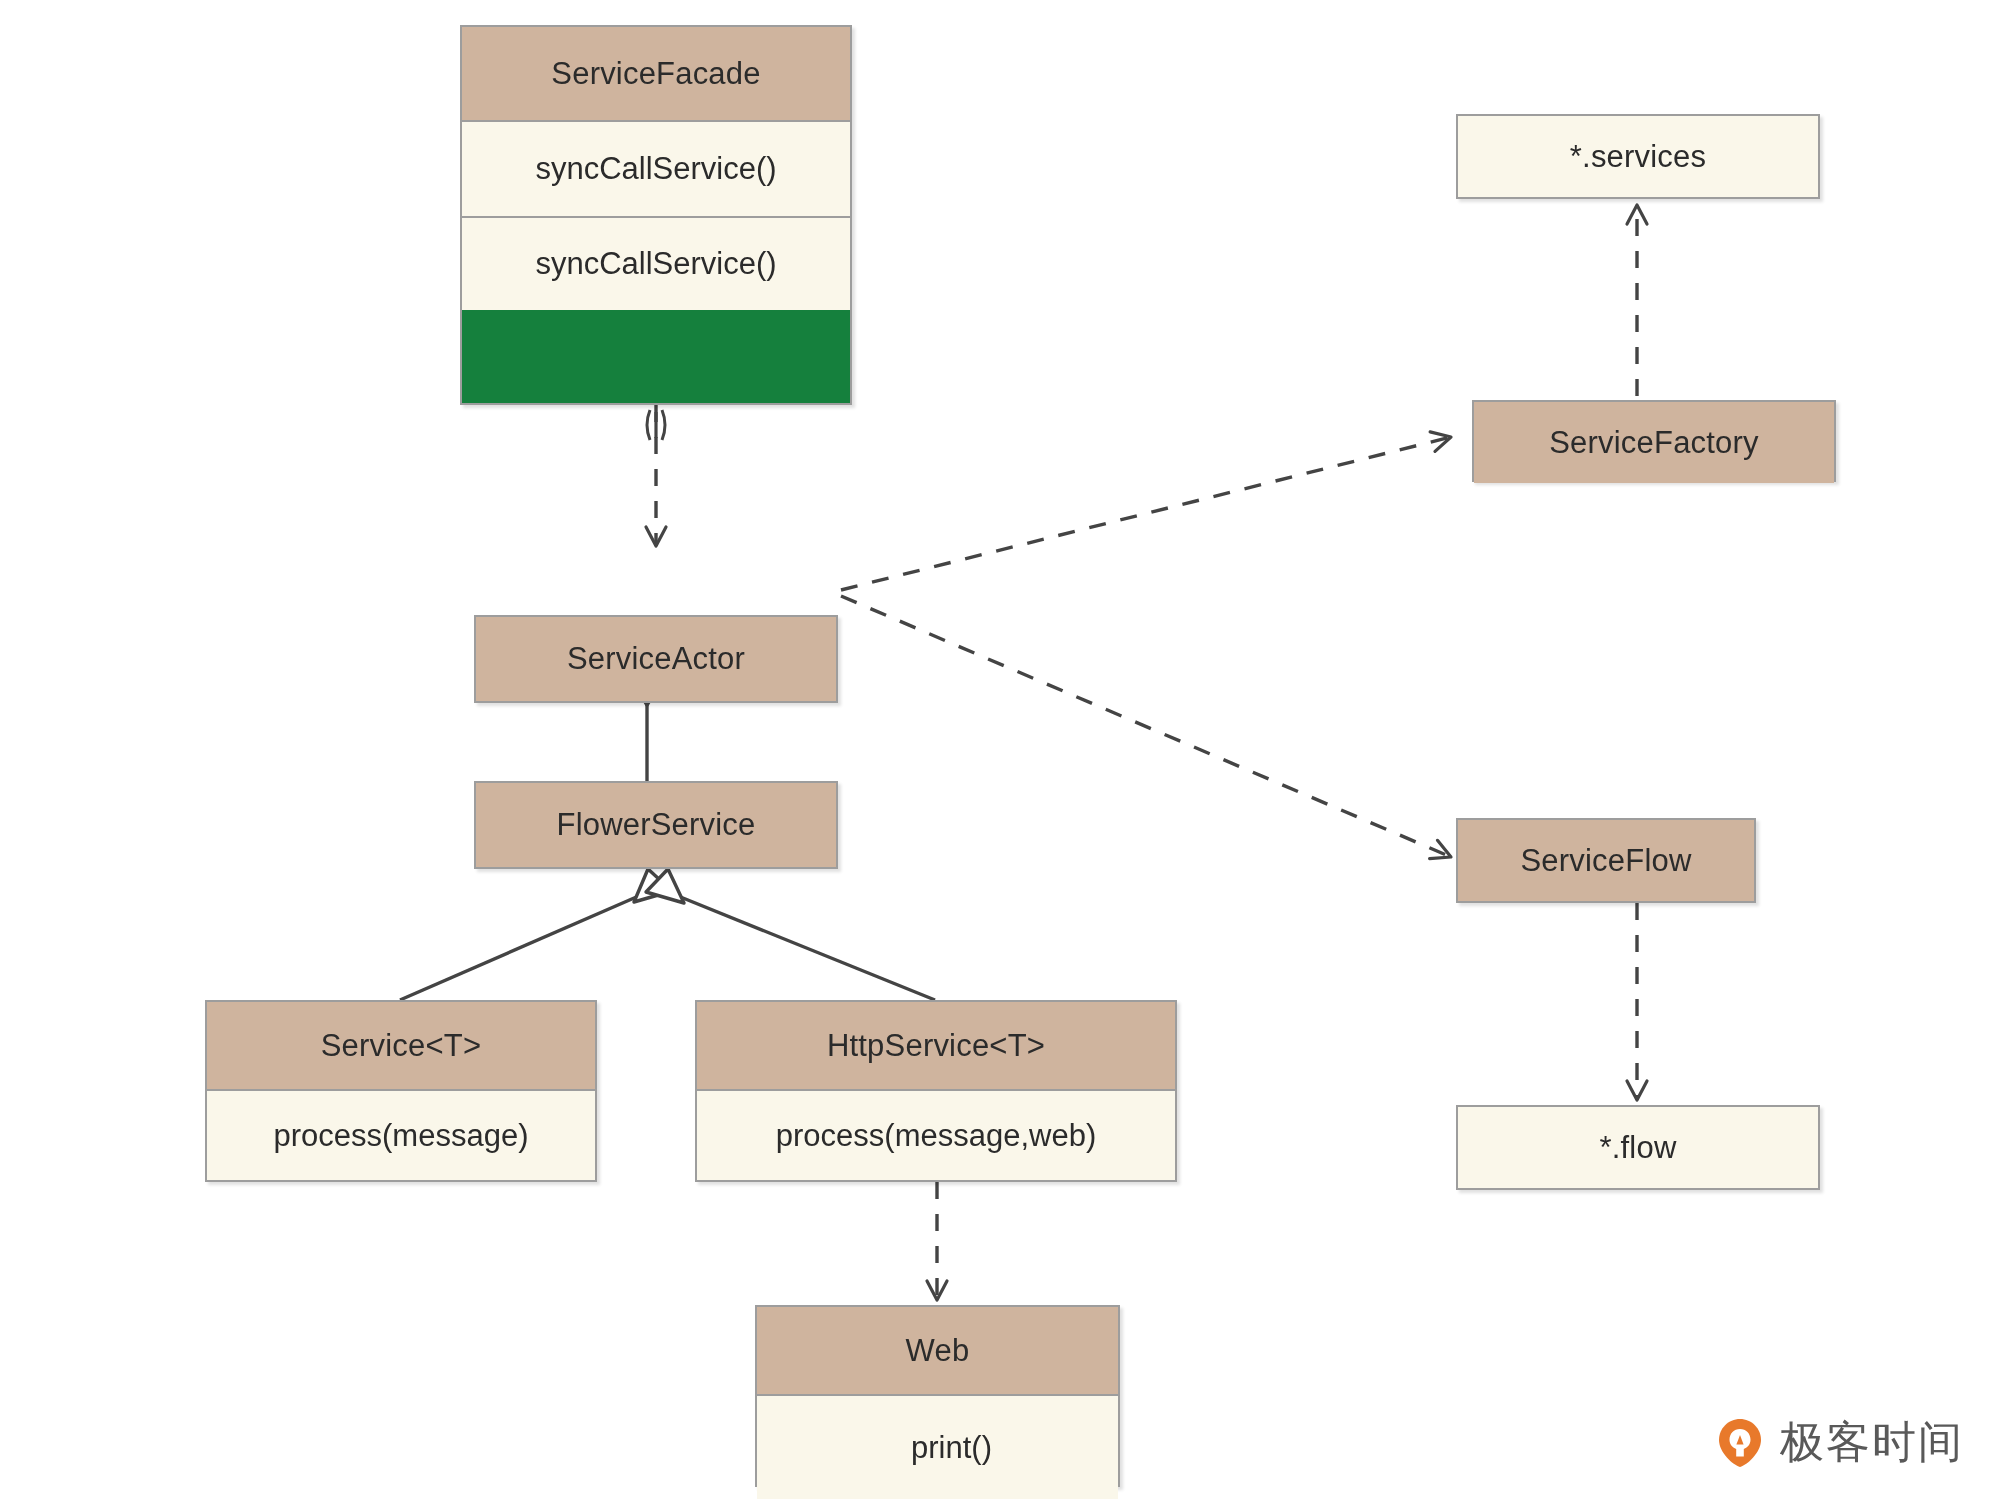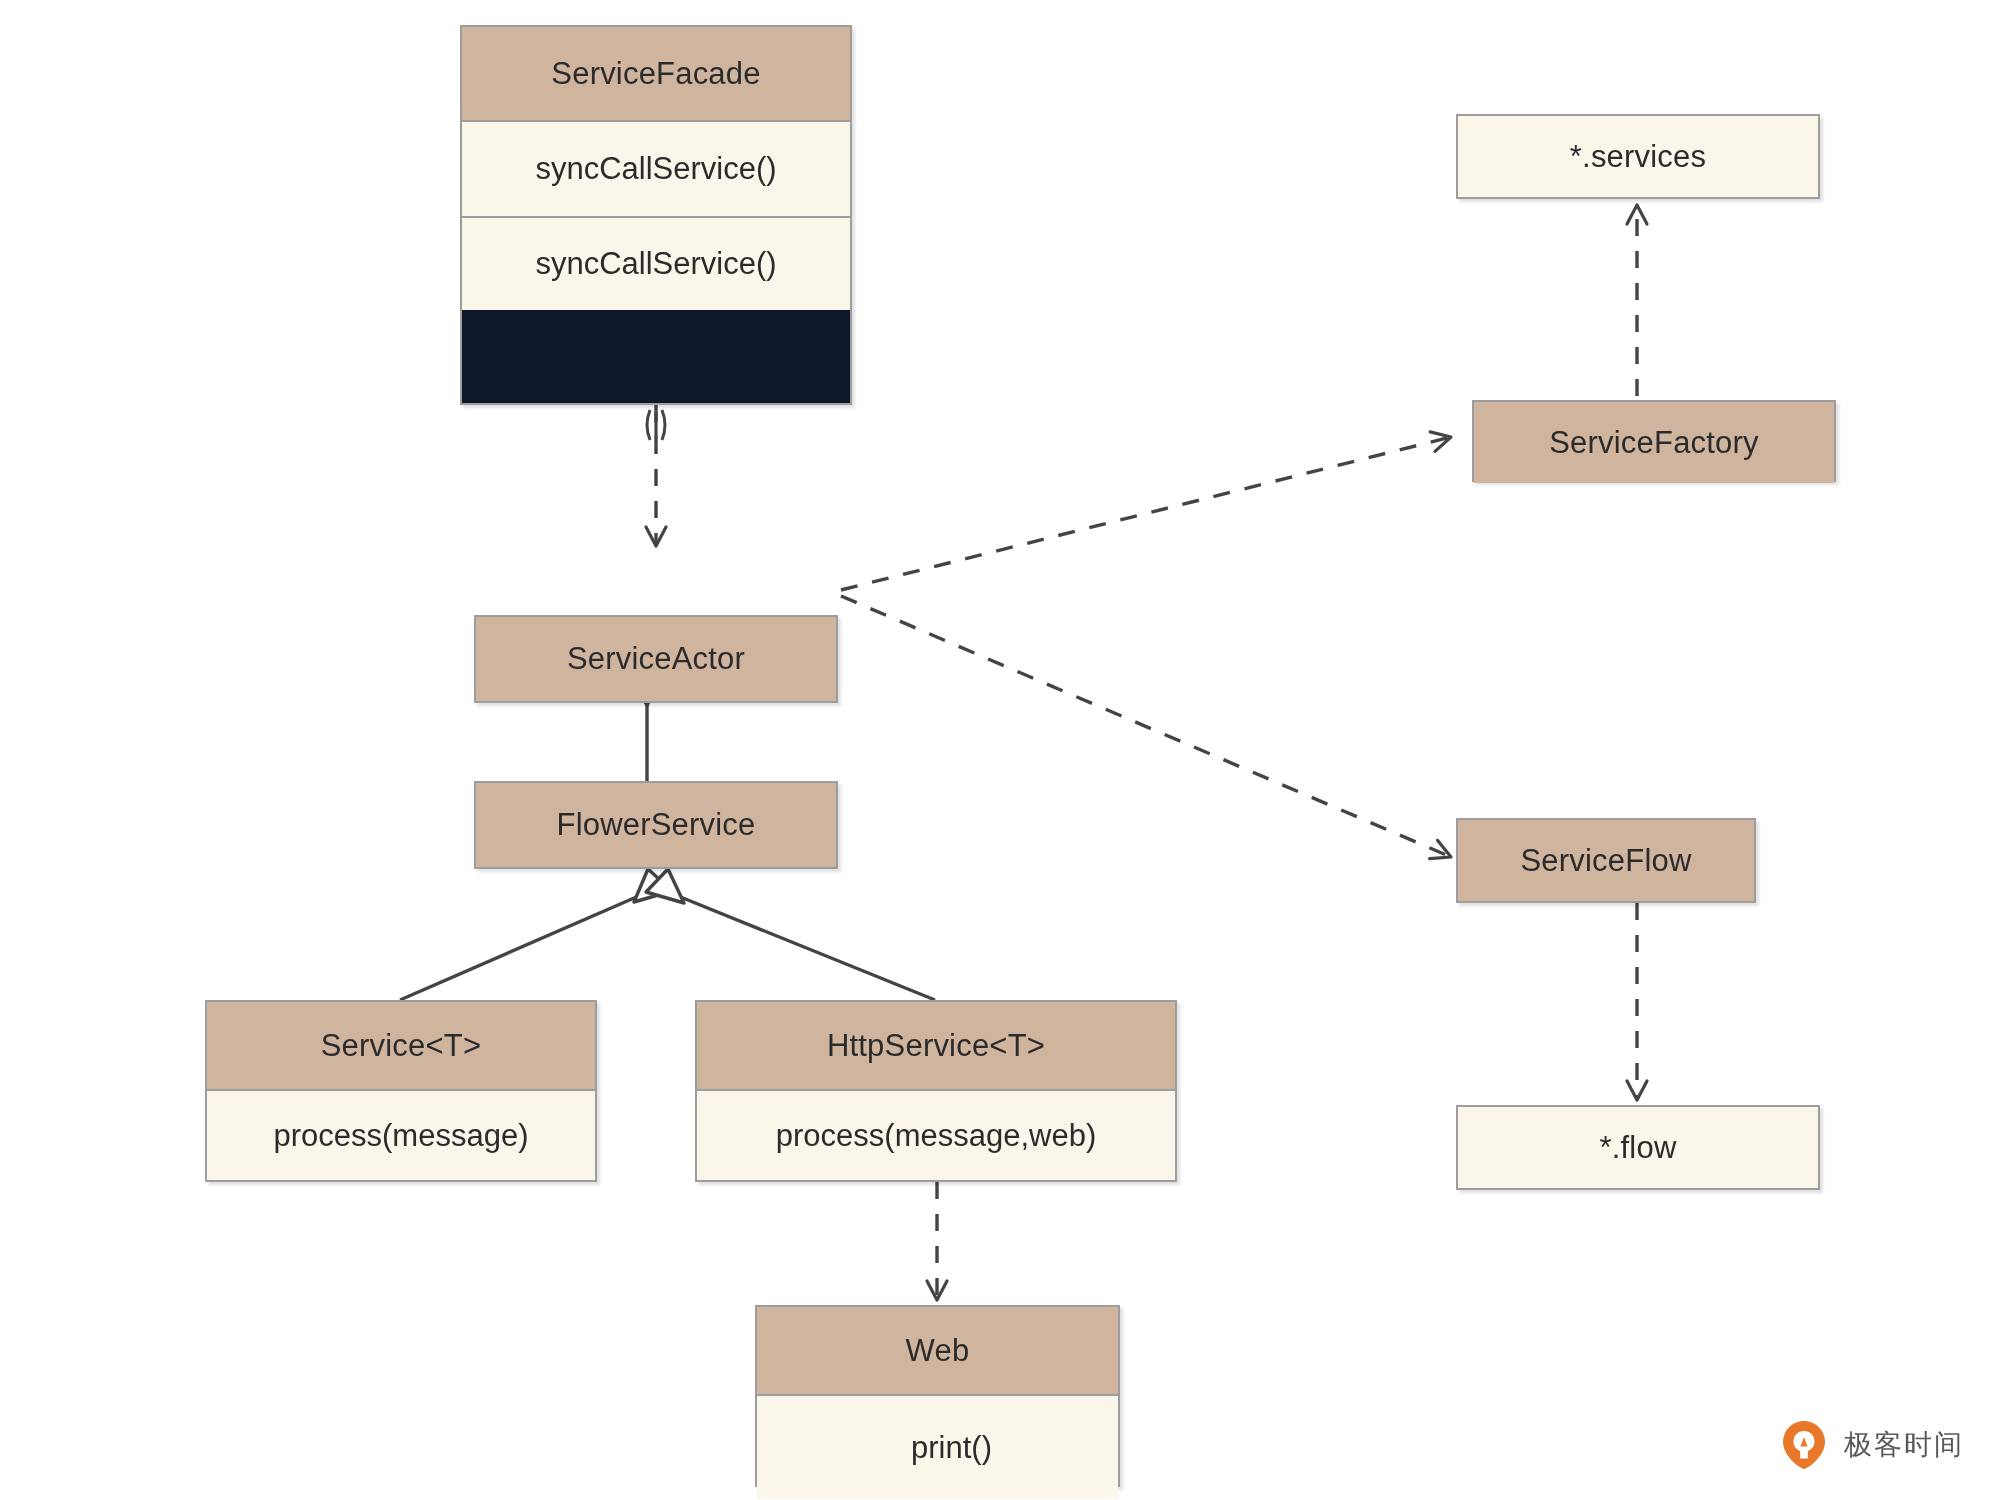--- a/index.html
+++ b/index.html
@@ -22,21 +22,21 @@
     left: 0;
     top: 0;
     width: 2000px;
     height: 1500px;
     pointer-events: none;
   }
   .uml-class {
     position: absolute;
     box-sizing: border-box;
     border: 2px solid #9d9d9d;
-    background: #0f172a;
+    background: #15803d;
     box-shadow: 3px 3px 3px rgba(0,0,0,0.12);
     z-index: 5;
   }
   .uml-name {
     box-sizing: border-box;
     background: #cfb49e;
     color: #2b2b2b;
     font-size: 31px;
     text-align: center;
     letter-spacing: 0.2px;
@@ -66,21 +66,21 @@
   #watermark {
     position: absolute;
     right: 36px;
     bottom: 28px;
     display: flex;
     align-items: center;
     gap: 13px;
     z-index: 9;
   }
   #watermark .wm-text {
-    font-size: 28px;
+    font-size: 44px;
     color: #595959;
     letter-spacing: 2px;
     font-family: "DejaVu Sans", sans-serif;
   }
 </style>
 </head>
 <body>
 
 <div id="canvas">
 

